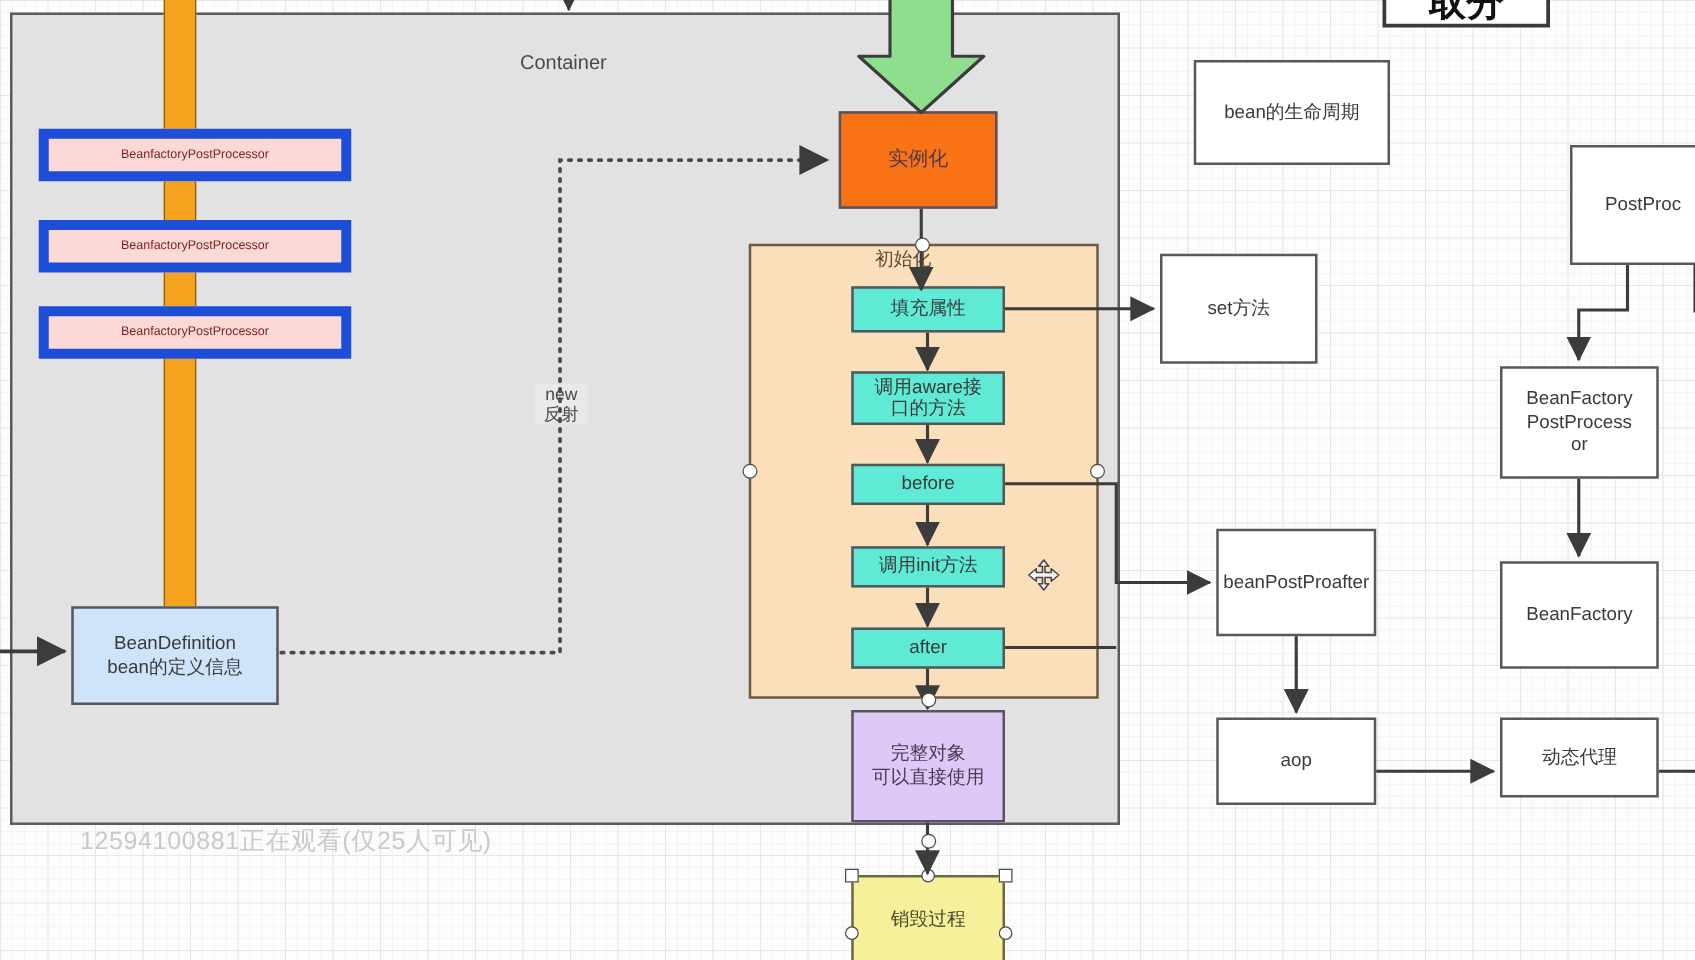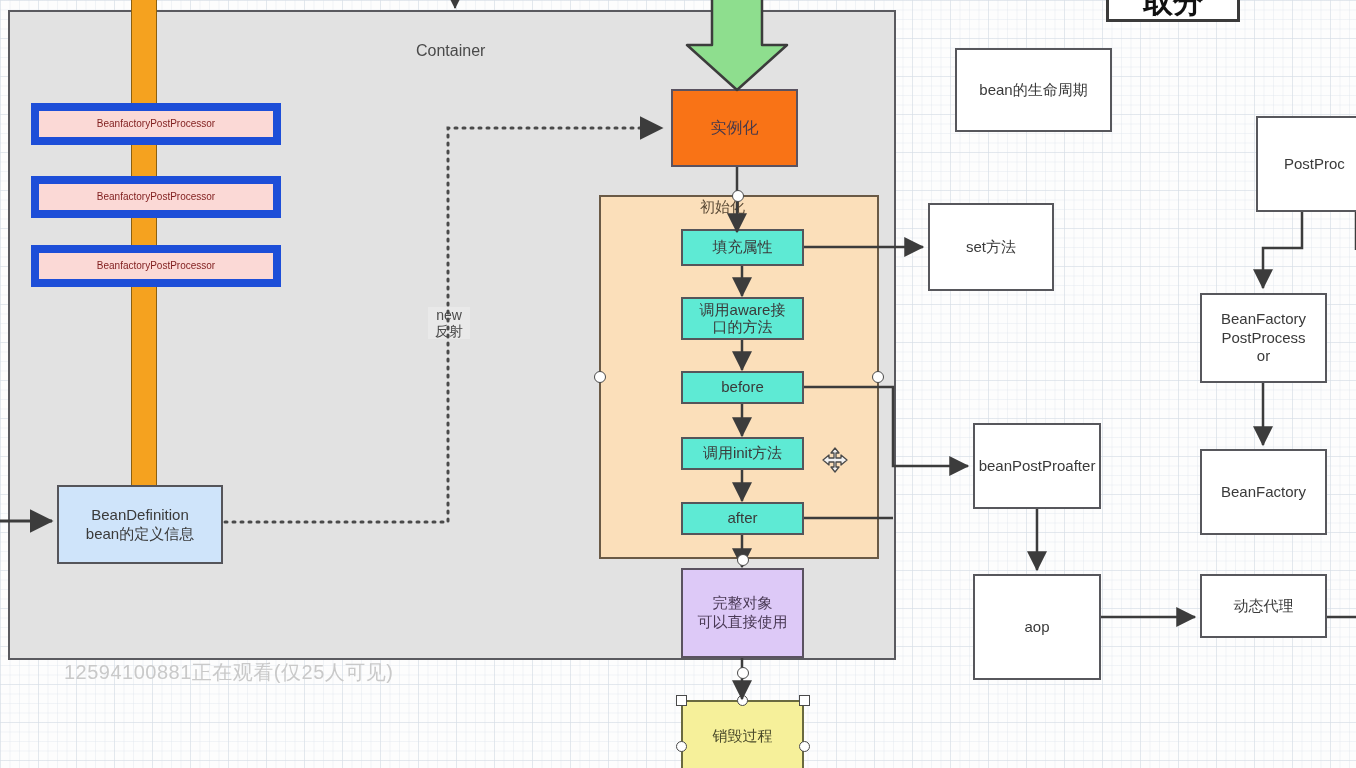--- a/index.html
+++ b/index.html
@@ -128,21 +128,21 @@
 
 <div class="node plain" style="left:928px;top:203px;width:126px;height:88px;">
   <span>set方法</span>
 </div>
 
 <div class="node plain" style="left:973px;top:423px;width:128px;height:86px;flex-direction:row;line-height:1.25;">
   <span>beanPostPro</span>
   <span>after</span>
 </div>
 
-<div class="node plain" style="left:973px;top:574px;width:128px;height:106px;">
+<div class="node plain" style="left:973px;top:574px;width:128px;height:70px;">
   <span>aop</span>
 </div>
 
 <div class="node plain" style="left:1256px;top:116px;width:160px;height:96px;justify-content:flex-start;padding-left:26px;">
   <span>PostProc</span>
 </div>
 
 <div class="node plain" style="left:1200px;top:293px;width:127px;height:90px;flex-direction:column;line-height:1.25;">
   <span>BeanFactory</span>
   <span>PostProcess</span>

